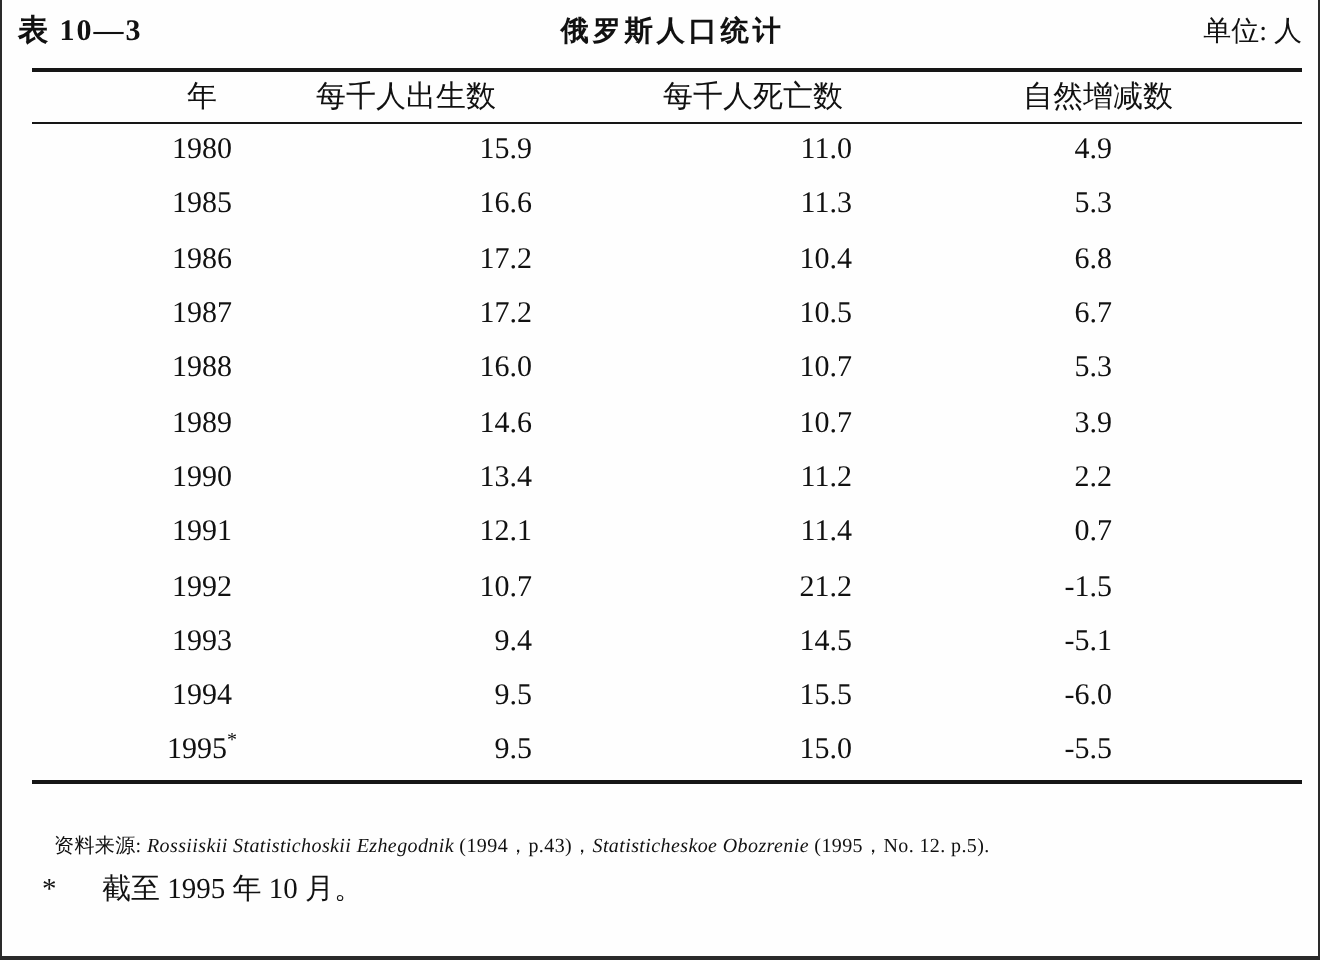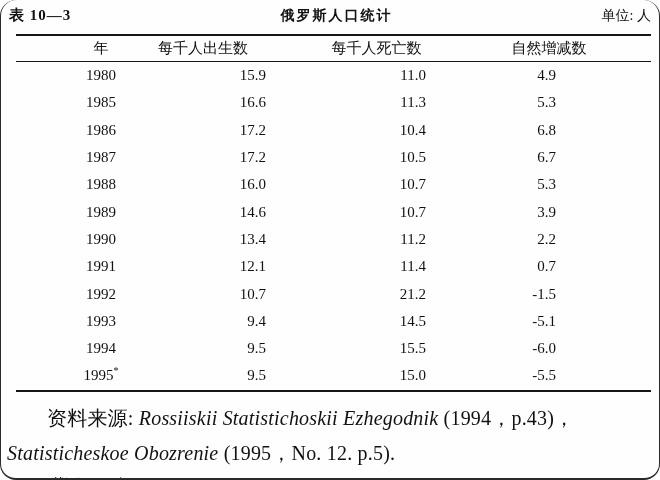--- a/index.html
+++ b/index.html
@@ -2,21 +2,20 @@
 <html><head>
 <meta charset="utf-8">
 <style>
   html,body{margin:0;padding:0;}
   .page{
     width:660px;height:480px;box-sizing:border-box;position:relative;
     background:#fefefe;color:#111;
     font-family:"Liberation Serif","DejaVu Serif",serif;
     border-left:1px solid #2a2a2a;border-right:1px solid #2a2a2a;border-bottom:2px solid #2a2a2a;
     overflow:hidden;
-    border-radius:16px;
   }
   .title-row{
     display:flex;justify-content:space-between;align-items:baseline;
     padding:6px 8px 0 8px;height:26px;box-sizing:border-box;
   }
   .table-label{font-weight:bold;font-size:15px;letter-spacing:1px;}
   .page-title{font-weight:bold;font-size:14px;letter-spacing:2px;}
   .unit-label{font-size:14px;}
   .ptable{margin:8px 10px 0 15px;width:635px;}
   .thead{
@@ -29,21 +28,21 @@
   .c.year{width:170px;text-align:center;}
   .c.births{width:150px;text-align:right;padding-right:70px;}
   .c.deaths{width:135px;text-align:right;padding-right:45px;}
   .c.natural{width:180px;text-align:right;padding-right:95px;}
   .thead .c{text-align:center;padding:0;position:relative;}
   .thead .c.births{left:-58px;}
   .thead .c.deaths{left:-27px;}
   .thead .c.natural{left:-12px;}
   .mk{font-size:10px;vertical-align:super;line-height:0;}
   .source{
-    margin:9px 8px 0 6px;font-size:20px;line-height:1.78;
+    margin:23px 8px 0 6px;font-size:10px;line-height:1.78;
     text-indent:2em;letter-spacing:0.2px;
   }
   .source .booktitle{font-style:italic;}
   .footnote{
     margin-top:3px;padding-left:20px;font-size:14.5px;
   }
   .footnote .marker{display:inline-block;width:30px;}
 </style>
 </head>
 <body>

